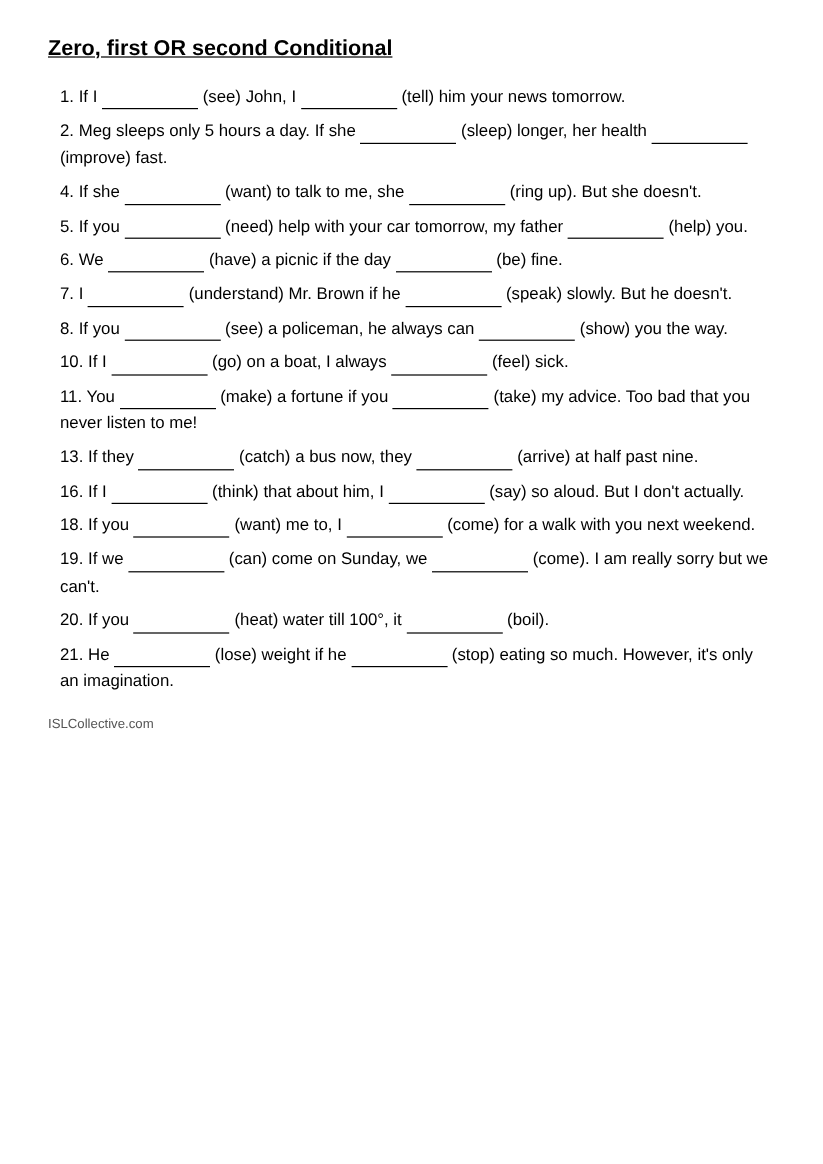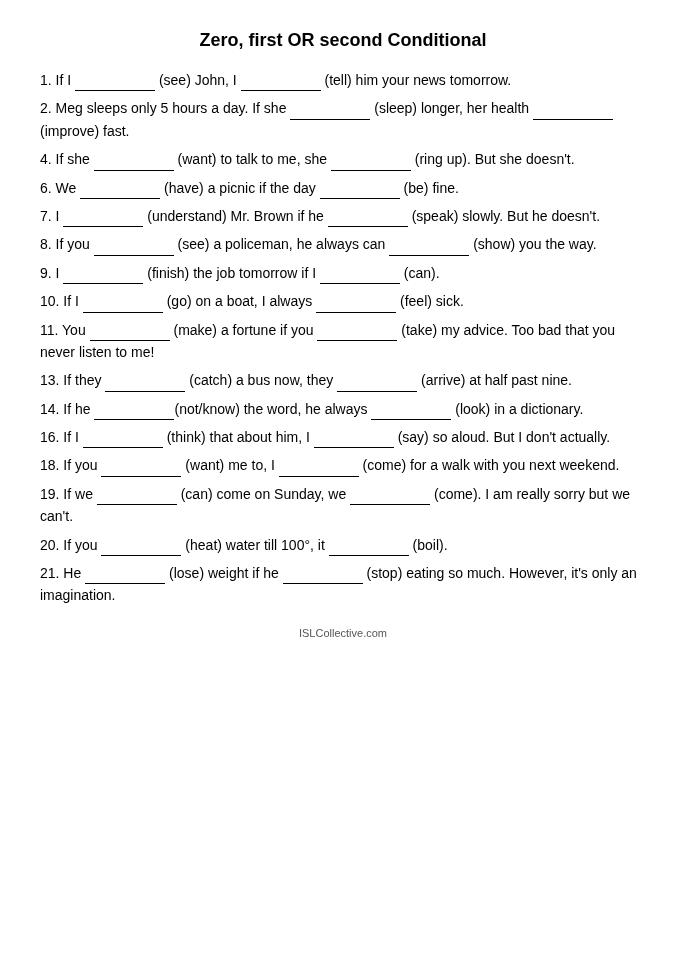--- a/index.html
+++ b/index.html
@@ -10,65 +10,65 @@
     body {
       background: #fff;
       font-family: Arial, sans-serif;
       font-size: 14px;
       color: #000;
       width: 686px;
       min-height: 970px;
       padding: 30px 40px 40px 40px;
     }
     h1 {
-      text-align: center;
       font-size: 18px;
       font-weight: bold;
       margin-bottom: 18px;
       font-family: Arial, sans-serif;
+      text-decoration: underline;
     }
     .exercise-list {
       list-style: none;
       padding: 0;
+      margin-left: 10px;
     }
     .exercise-list li {
       margin-bottom: 6px;
       line-height: 1.6;
     }
     .blank {
       display: inline-block;
       border-bottom: 1px solid #000;
       min-width: 80px;
       height: 16px;
       vertical-align: bottom;
     }
     .footer {
-      text-align: center;
+      text-align: left;
       font-size: 11px;
       color: #555;
       margin-top: 20px;
     }
   </style>
 </head>
 <body>
 
 <h1>Zero, first OR second Conditional</h1>
 
 <ol class="exercise-list">
 <li>1. If I <span class="blank"></span> (see) John, I <span class="blank"></span> (tell) him your news tomorrow.</li>
     <li>2. Meg sleeps only 5 hours a day. If she <span class="blank"></span> (sleep) longer, her health <span class="blank"></span> (improve) fast.</li>
     <li>4. If she <span class="blank"></span> (want) to talk to me, she <span class="blank"></span> (ring up). But she doesn't.</li>
+    <li>5. If you <span class="blank"></span> (need) help with your car tomorrow, my father <span class="blank"></span> (help) you.</li>
     <li>6. We <span class="blank"></span> (have) a picnic if the day <span class="blank"></span> (be) fine.</li>
     <li>7. I <span class="blank"></span> (understand) Mr. Brown if he <span class="blank"></span> (speak) slowly. But he doesn't.</li>
     <li>8. If you <span class="blank"></span> (see) a policeman, he always can <span class="blank"></span> (show) you the way.</li>
-    <li>9. I <span class="blank"></span> (finish) the job tomorrow if I <span class="blank"></span> (can).</li>
     <li>10. If I <span class="blank"></span> (go) on a boat, I always <span class="blank"></span> (feel) sick.</li>
     <li>11. You <span class="blank"></span> (make) a fortune if you <span class="blank"></span> (take) my advice. Too bad that you never listen to me!</li>
     <li>13. If they <span class="blank"></span> (catch) a bus now, they <span class="blank"></span> (arrive) at half past nine.</li>
-    <li>14.  If he <span class="blank"></span>(not/know) the word, he always <span class="blank"></span> (look) in a dictionary.</li>
     <li>16. If I <span class="blank"></span> (think) that about him, I <span class="blank"></span> (say) so aloud. But I don't actually.</li>
     <li>18. If you <span class="blank"></span> (want) me to, I <span class="blank"></span> (come) for a walk with you next weekend.</li>
     <li>19. If we <span class="blank"></span> (can) come on Sunday, we <span class="blank"></span> (come). I am really sorry but we can't.</li>
     <li>20. If you <span class="blank"></span> (heat) water till 100°, it <span class="blank"></span> (boil).</li>
     <li>21. He <span class="blank"></span> (lose) weight if he <span class="blank"></span> (stop) eating so much. However, it's only an imagination.</li>
   </ol>
 
 <div class="footer">ISLCollective.com</div>
 
 </body></html>

